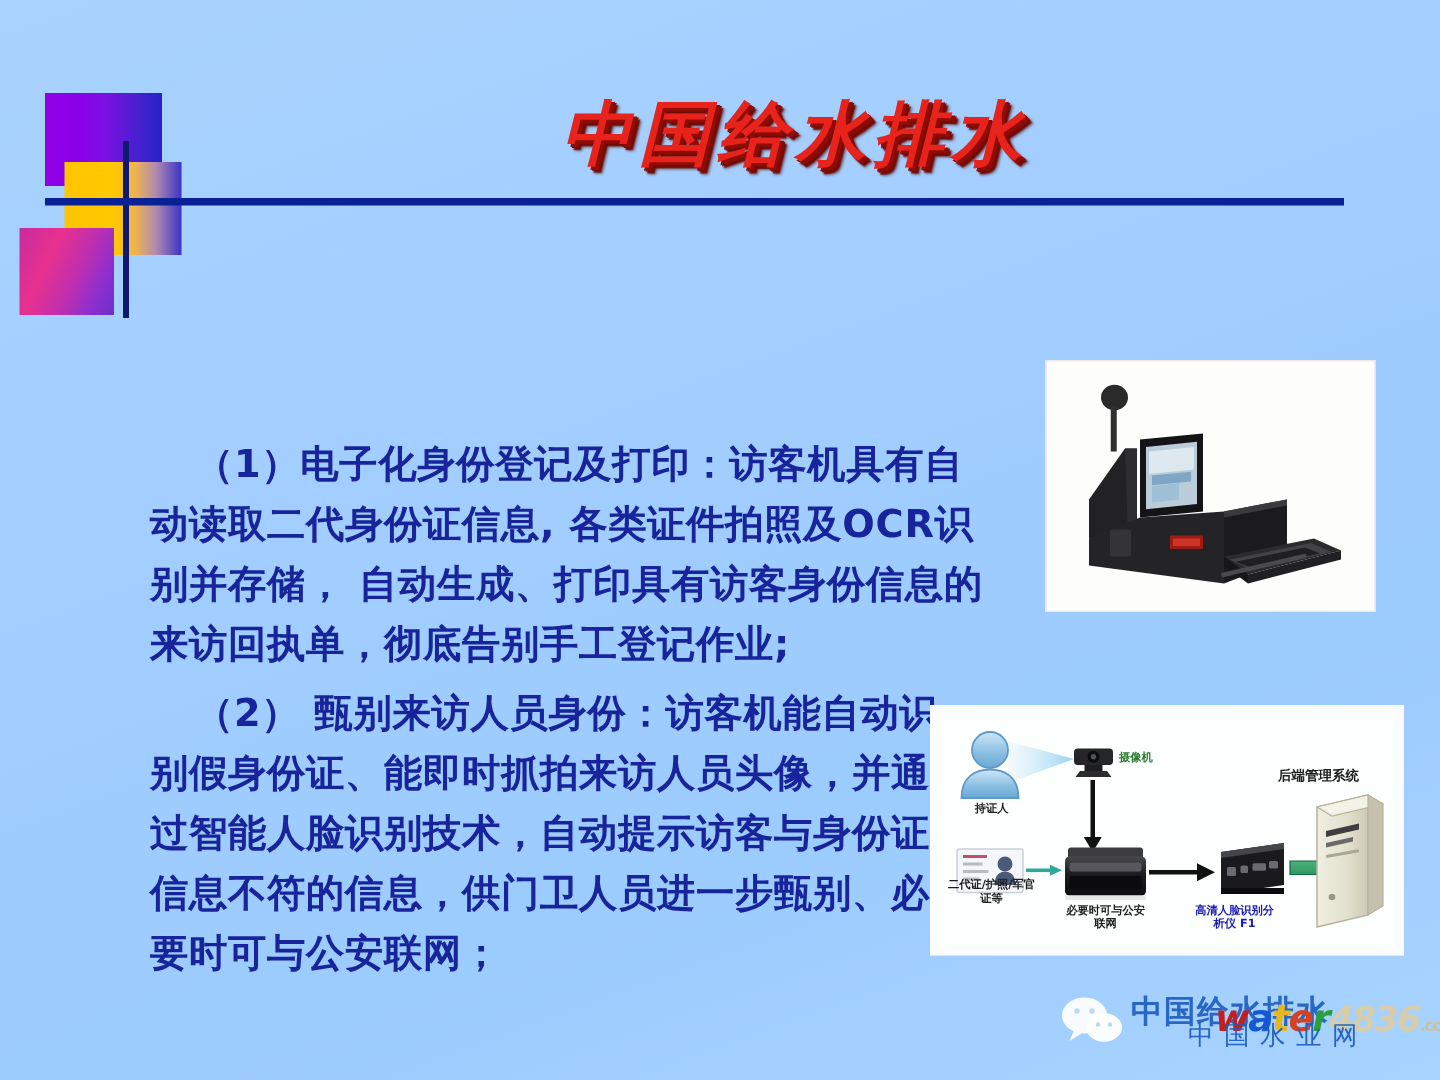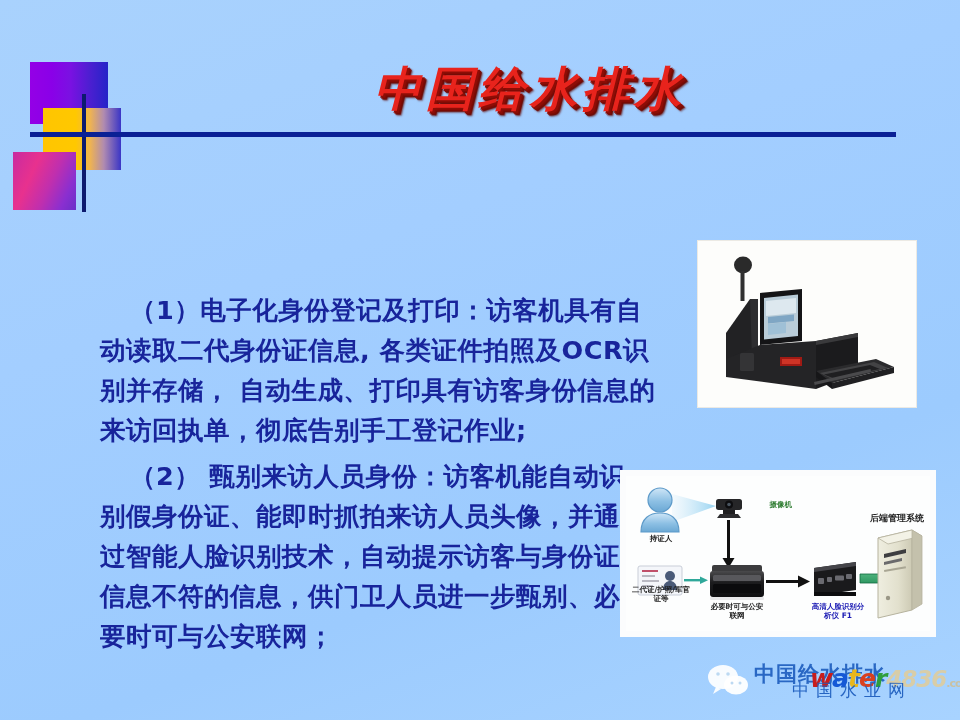--- a/index.html
+++ b/index.html
@@ -301,25 +301,25 @@
       <path d="M258 68 L292 60 L302 66 L268 74 Z" fill="#f3f2e6" stroke="#b6b39e" stroke-width="0.8"></path>
       <path d="M292 60 L302 66 L302 134 L292 140 Z" fill="#c4c1ac" stroke="#b6b39e" stroke-width="0.8"></path>
       <path d="M264 84 L286 79 L286 83 L264 88 Z" fill="#3e3e40"></path>
       <path d="M264 92 L282 88 L282 91 L264 95 Z" fill="#6a6a6c"></path>
       <rect x="264" y="100" width="22" height="2" fill="#a9a694" transform="rotate(-10 264 100)"></rect>
       <circle cx="268" cy="128" r="2.2" fill="#9a9786"></circle>
     </svg>
 
     
     <div class="diagram-label" style="left:22px; top:64px; width:38px;text-align:center;">持证人</div>
-    <div class="diagram-label green" style="left:126px; top:30px; width:46px; text-align:right;">摄像机</div>
+    <div class="diagram-label green" style="left:126px; top:30px; width:46px; text-align:left;">摄像机</div>
     <div class="diagram-label" style="left:10px; top:115px; width:62px;">二代证/护照/军官证等</div>
     <div class="diagram-label" style="left:88px; top:132px; width:58px;">必要时可与公安联网</div>
-    <div class="diagram-label accent" style="left:189px; top:132px; width:58px;">高清人脸识别分析仪 F1</div>
-    <div class="diagram-label" style="left:246px; top:44px; width:62px; font-size:9px;">后端管理系统</div>
+    <div class="diagram-label accent" style="left:174px; top:132px; width:58px;">高清人脸识别分析仪 F1</div>
+    <div class="diagram-label" style="left:228px; top:44px; width:62px; font-size:9px;">后端管理系统</div>
   </div>
 
   <div id="watermark">
     <svg width="44" height="32" viewBox="0 0 44 32" style="position:absolute;left:0;top:4px;">
       <ellipse cx="17" cy="13" rx="15" ry="12" fill="#ffffff" opacity="0.92"></ellipse>
       <path d="M10 23 L7 30 L15 25 Z" fill="#ffffff" opacity="0.92"></path>
       <circle cx="12" cy="10" r="1.8" fill="#bcd9f2"></circle>
       <circle cx="22" cy="10" r="1.8" fill="#bcd9f2"></circle>
       <ellipse cx="30" cy="21" rx="12" ry="9.5" fill="#ffffff" opacity="0.95"></ellipse>
       <path d="M37 28 L41 32 L36 27 Z" fill="#ffffff" opacity="0.95"></path>

